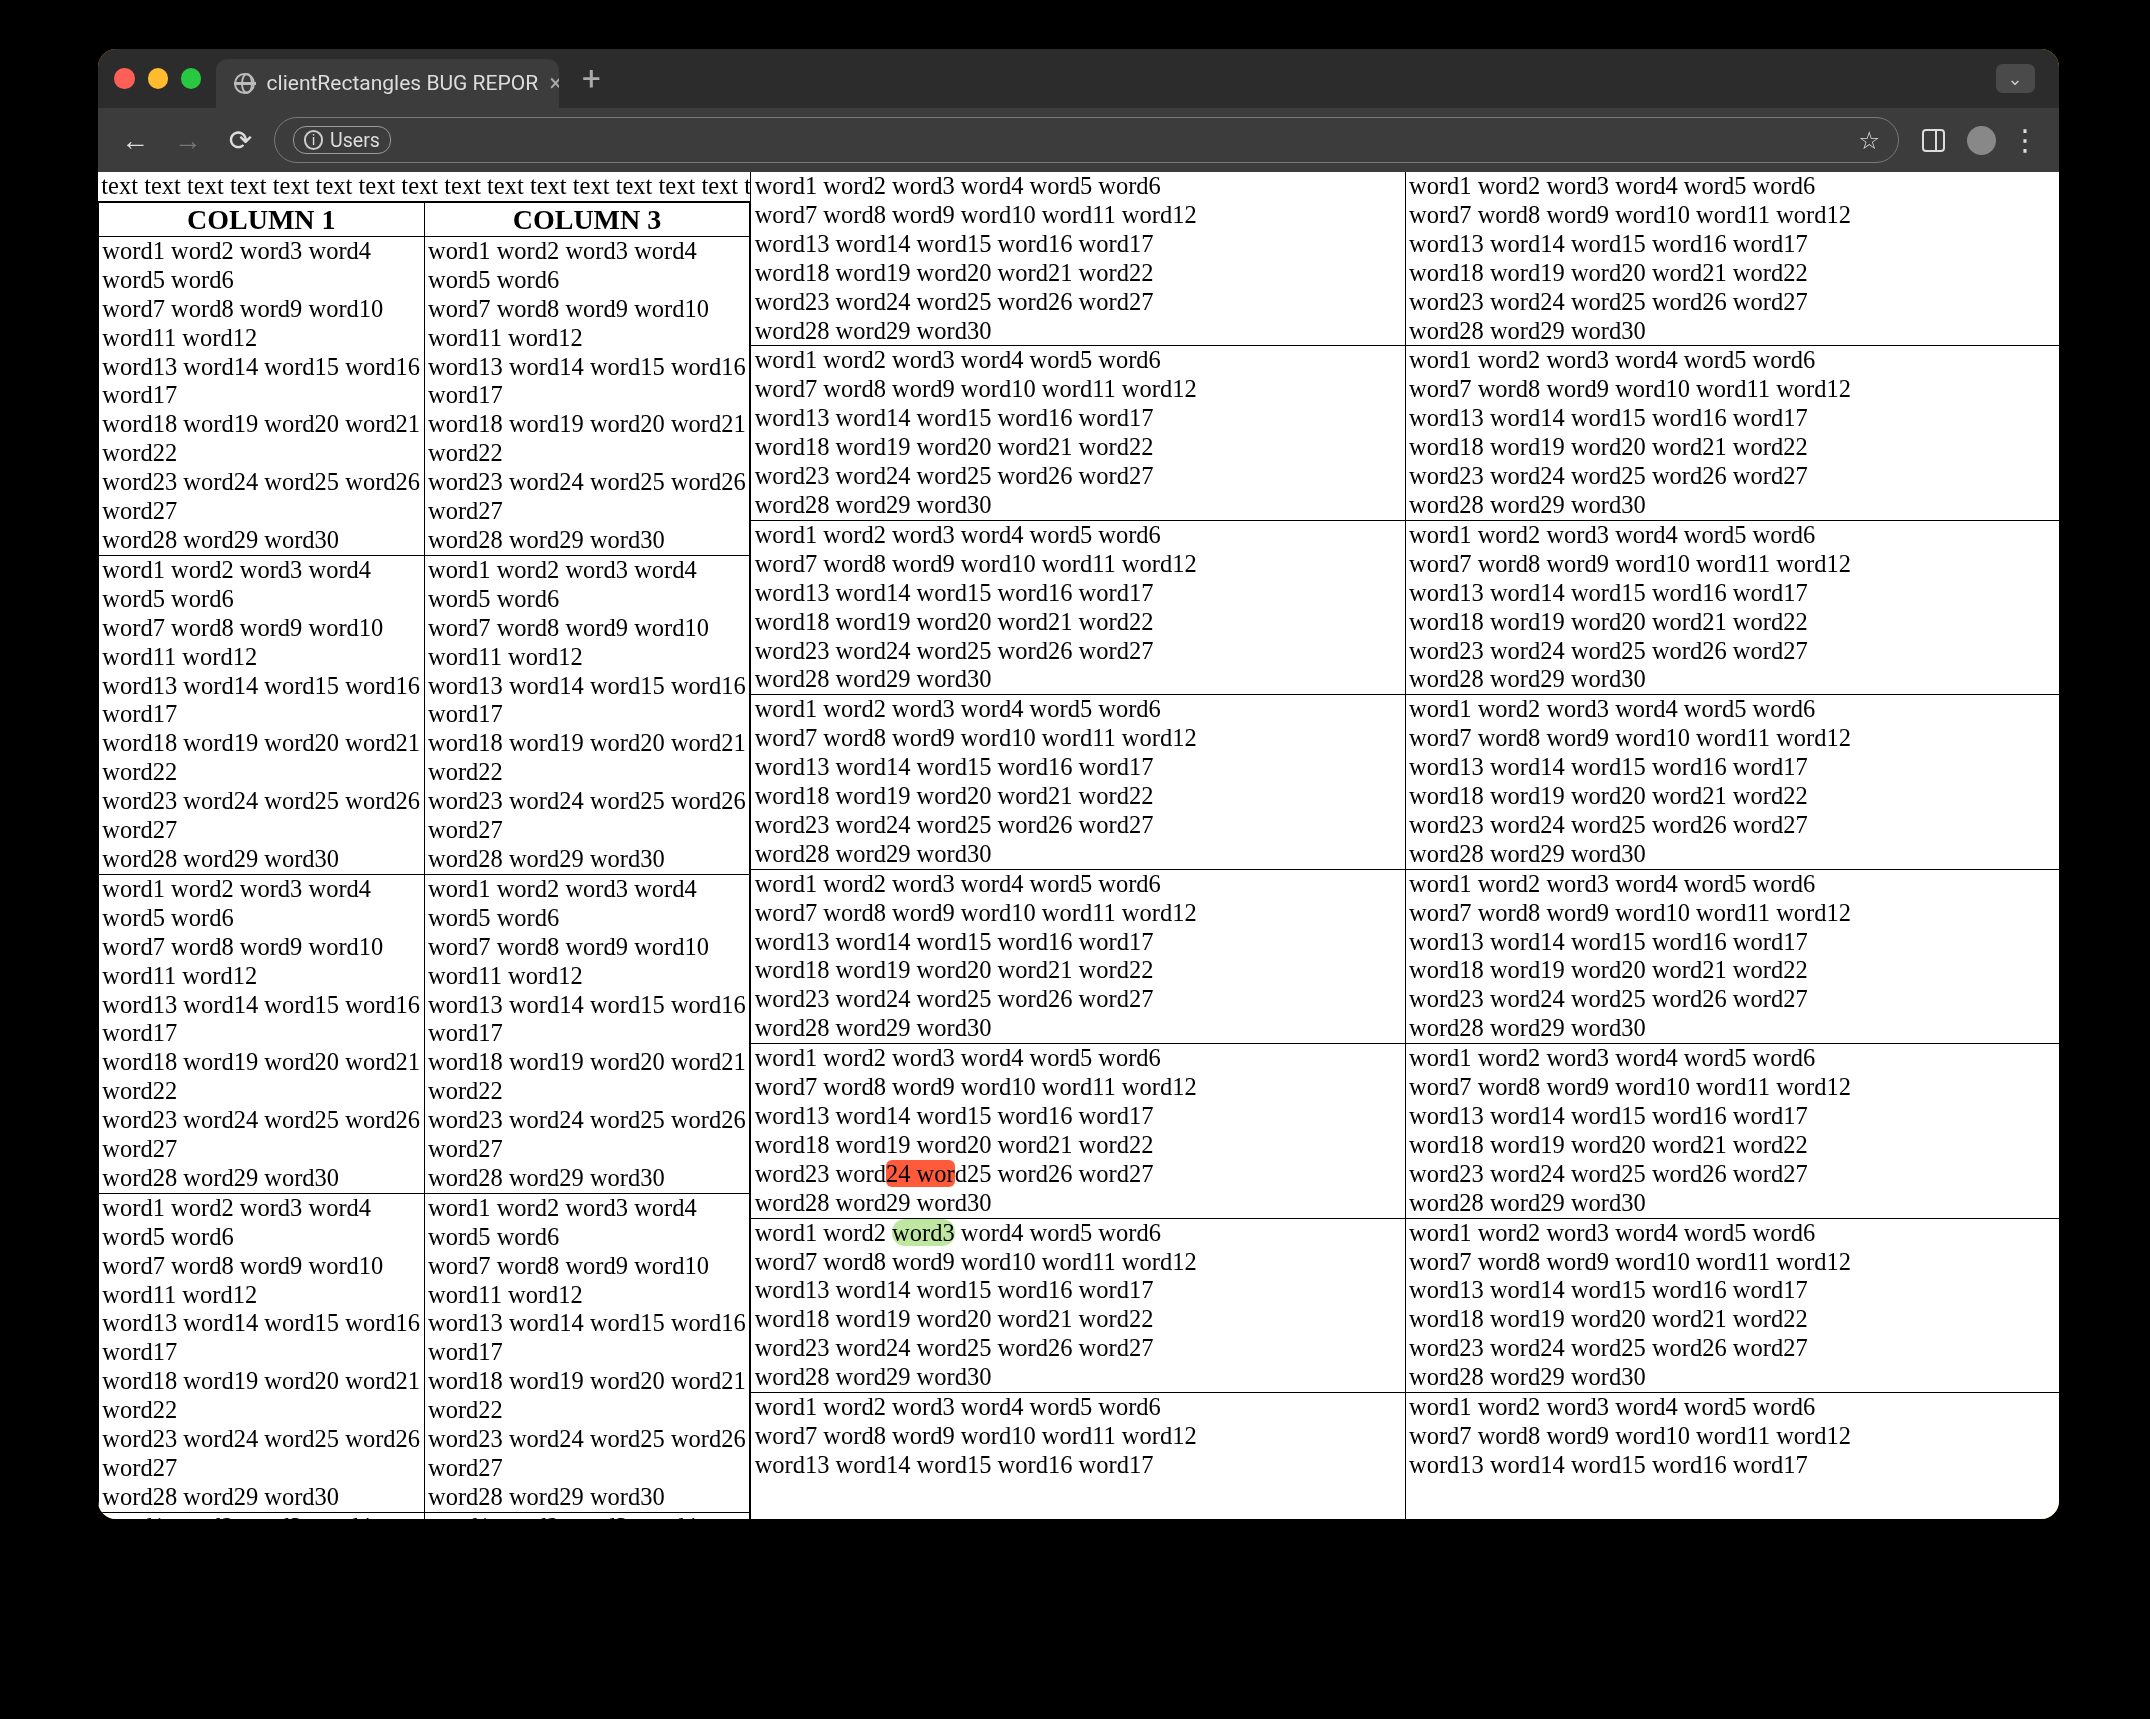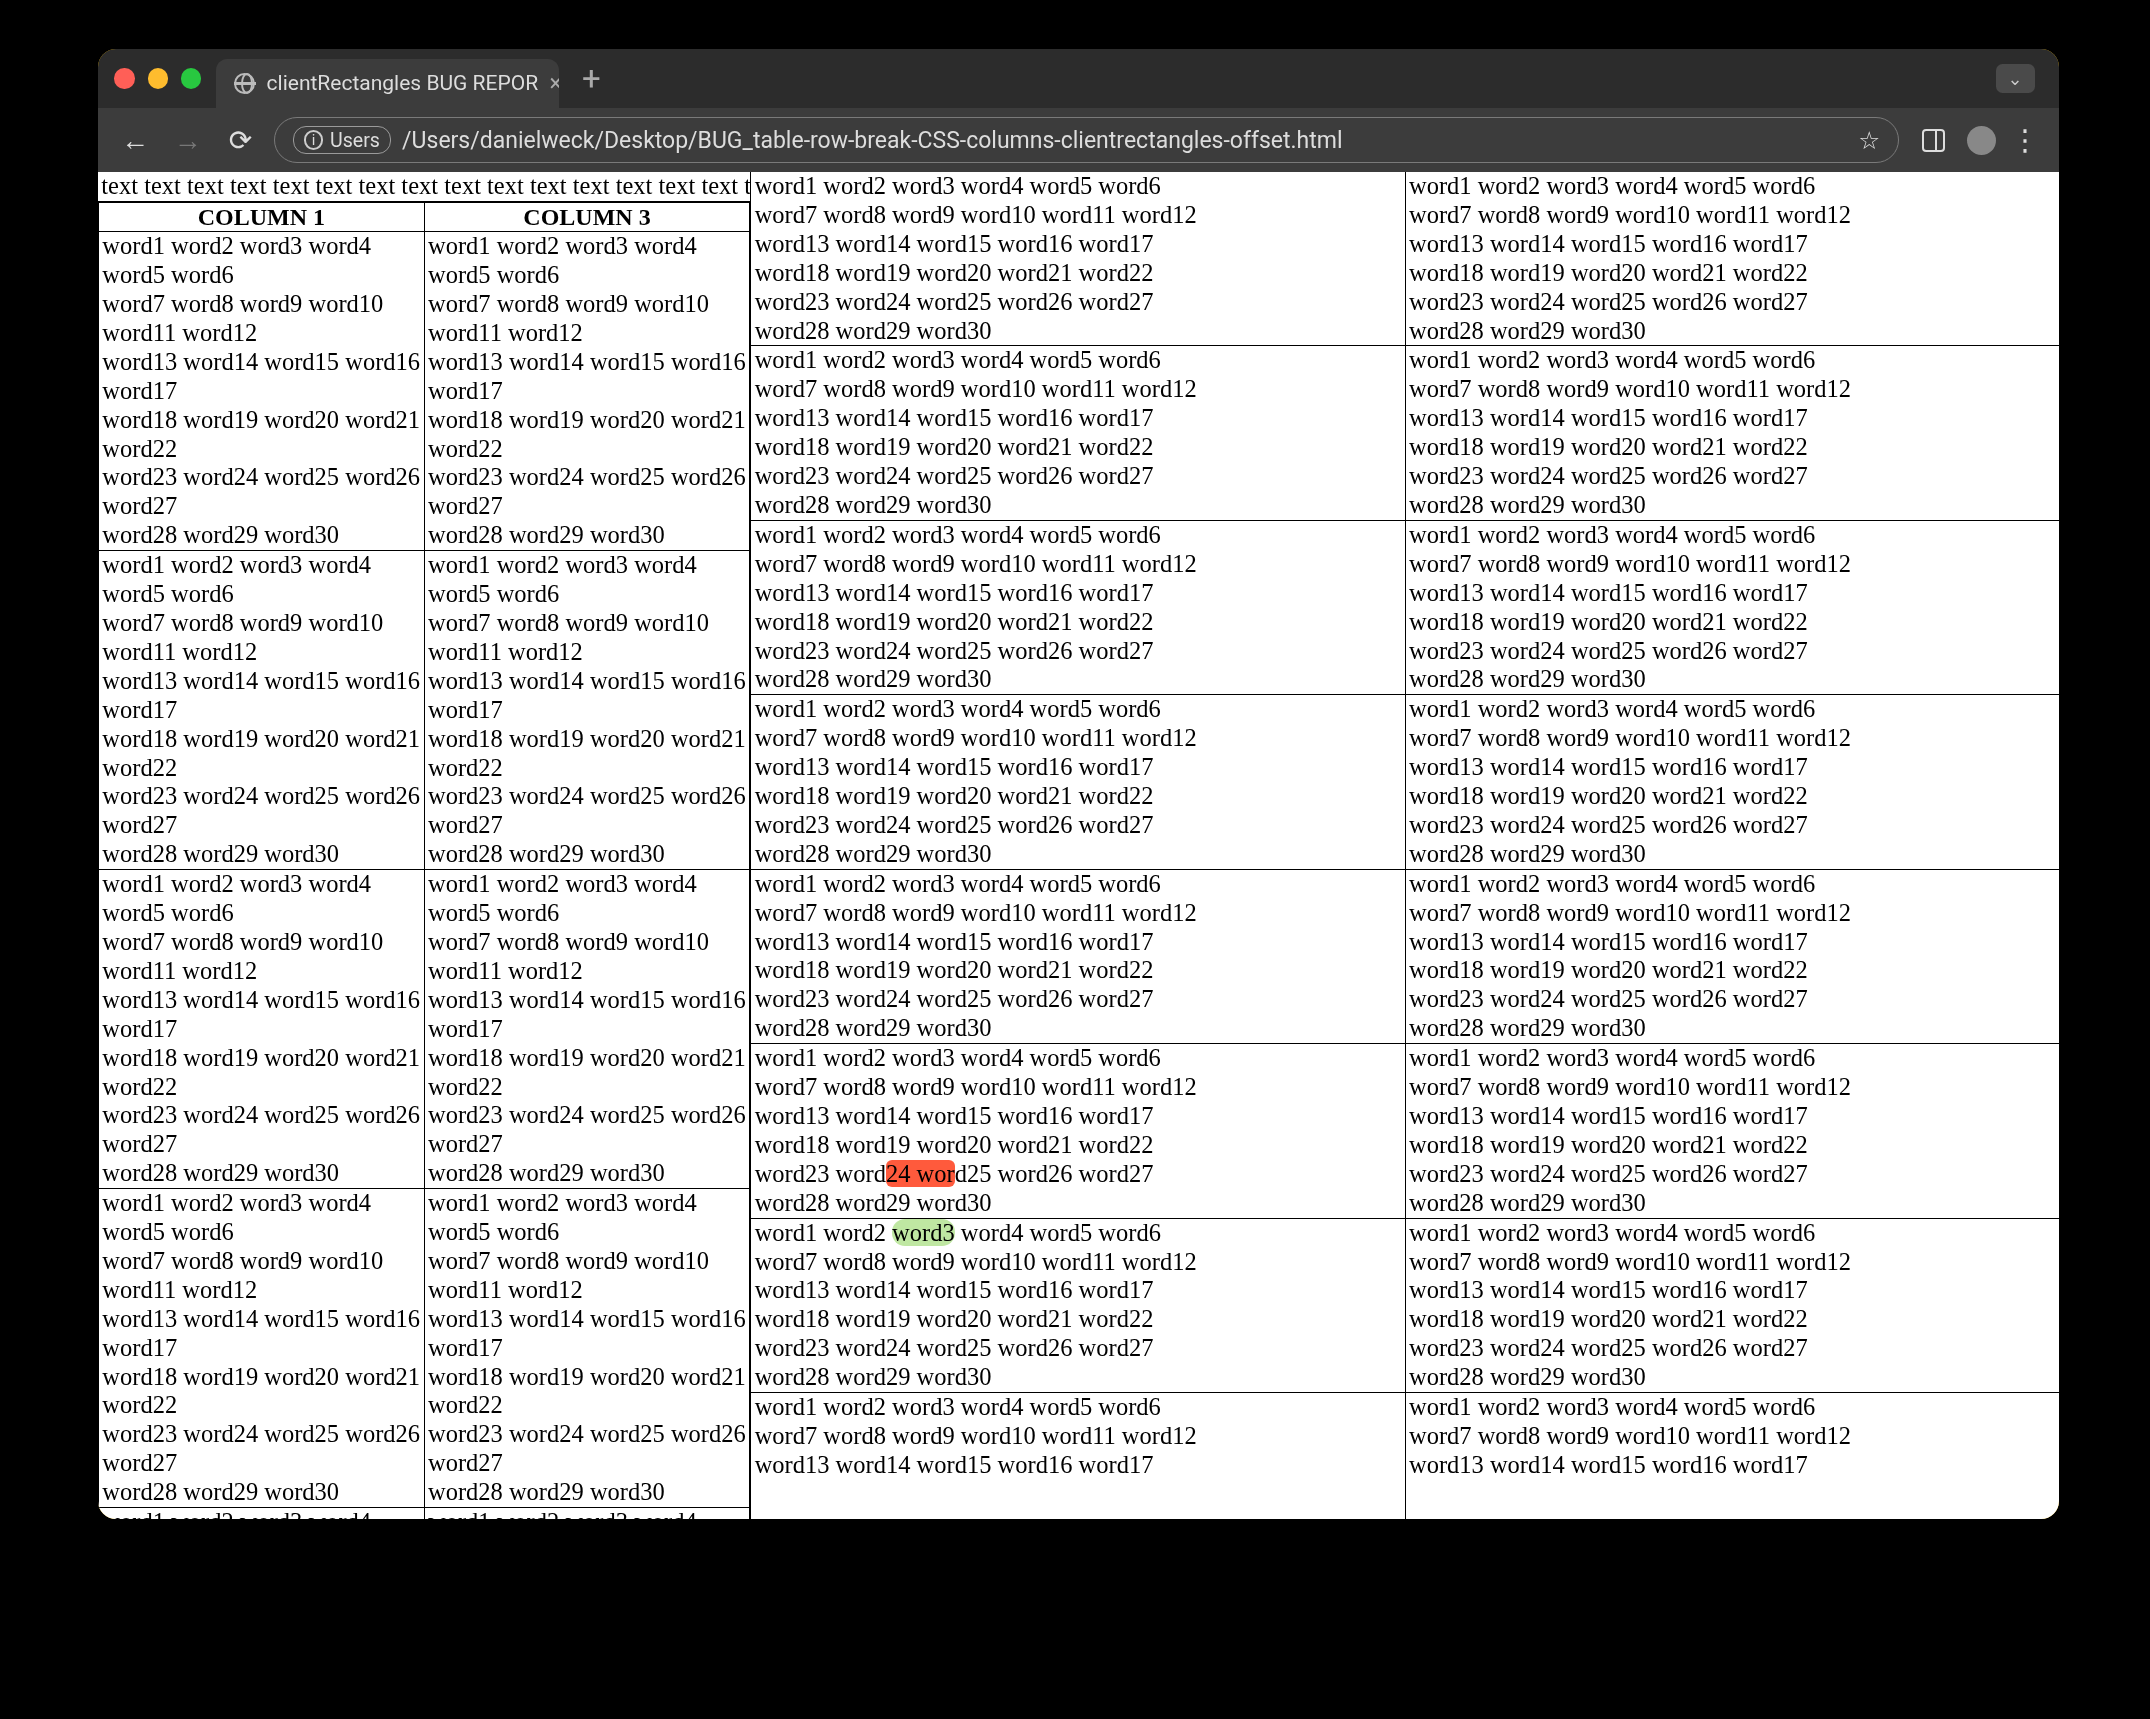--- a/index.html
+++ b/index.html
@@ -87,21 +87,21 @@
     flex:1; background:#fff; font-family:"Times New Roman",Times,serif;
     font-size:24.5px; line-height:1.18; color:#000;
     overflow:hidden;
     display:flex;
   }
   .colpair{flex:1;display:flex;min-width:0;}
   .col{flex:1;min-width:0;}
   .col.rborder{border-right:1.2px solid #000;}
   .toptext{border-bottom:1.2px solid #000;padding:0 3.3px;white-space:nowrap;overflow:hidden;}
   table.grid{border-collapse:collapse;width:100%;}
-  table.grid th{border:1.2px solid #000;font-weight:700;text-align:center;font-size:24px;padding:0 1.6px;}
+  table.grid th{border:1.2px solid #000;font-weight:700;text-align:center;font-size:28px;padding:0 1.6px;}
   table.grid td{border:1.2px solid #000;vertical-align:top;padding:0 3.3px;font-size:24.5px;}
   .cellblock{padding:0;}
   .hl-red{background:#ff5a3c;border-radius:6px;}
   .hl-green{background:#bfe7a2;border-radius:13px;}
 
   
   .stackcol .cellrow{border-bottom:1.2px solid #000;padding:0 3.3px;}
   .stackcol .cellrow:last-child{border-bottom:none;}
 
 </style>
@@ -129,21 +129,20 @@
   <div class="toolbar">
     <div class="tbtn">←</div>
     <div class="tbtn dim">→</div>
     <div class="tbtn">⟳</div>
 
     <div class="addrbar">
       <span class="file-pill">
         <span class="info-icon">i</span>
         <span>Users</span>
       </span>
-      <span class="addr-url">/Users/danielweck/Desktop/BUG_table-row-break-CSS-columns-clientrectangles-offset.html</span>
       <span class="star">☆</span>
     </div>
 
     <div class="tbtn">
       <span class="panel-icon"></span>
     </div>
     <div class="avatar"></div>
     <div class="menu-dots">⋮</div>
   </div>
 

